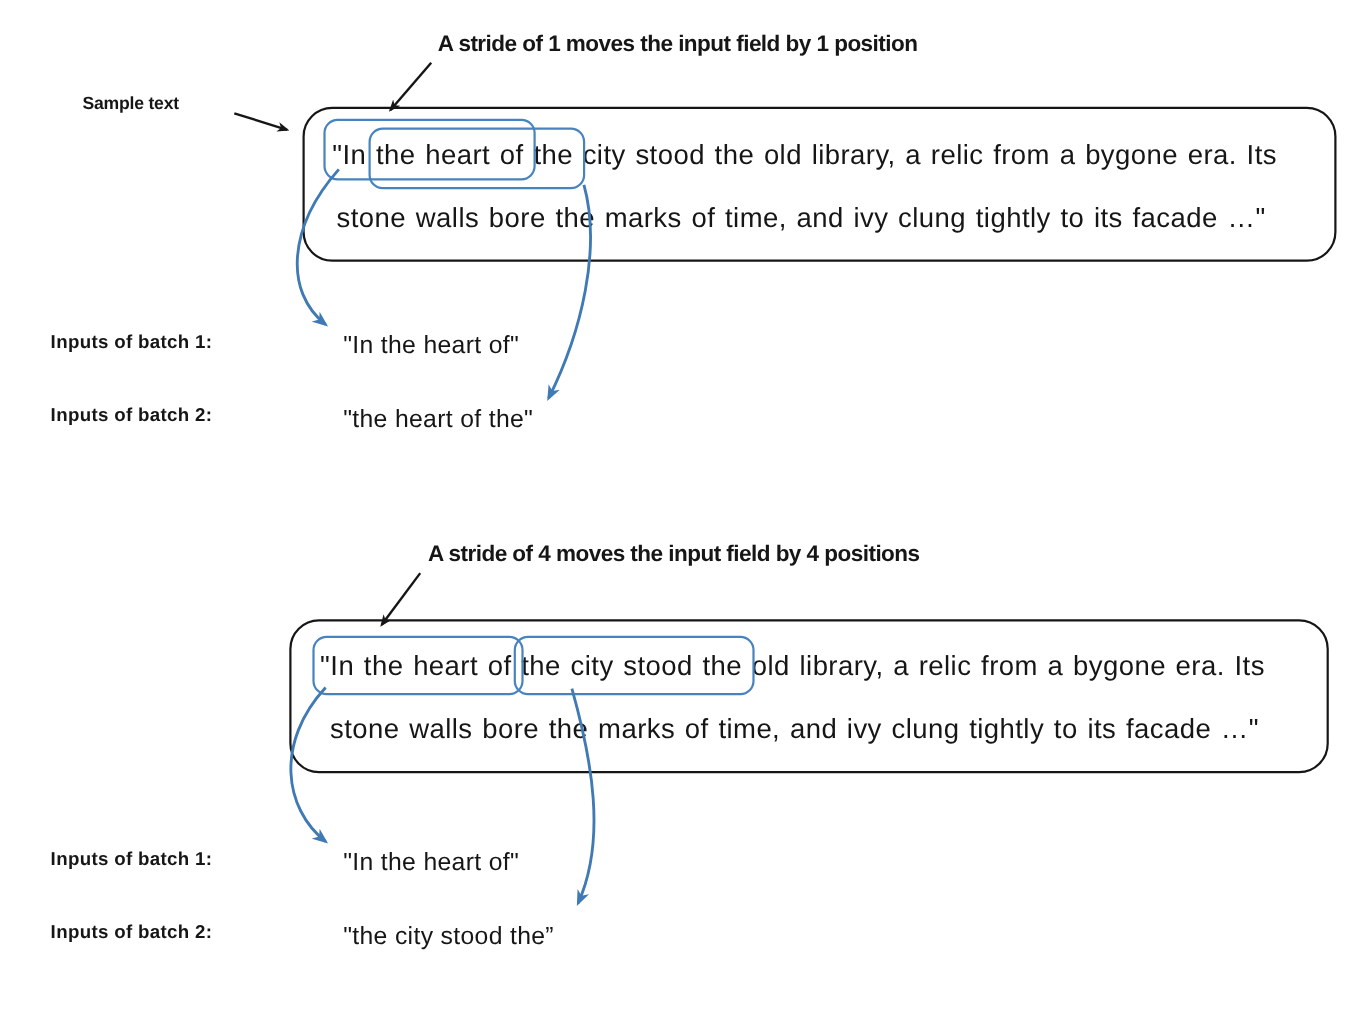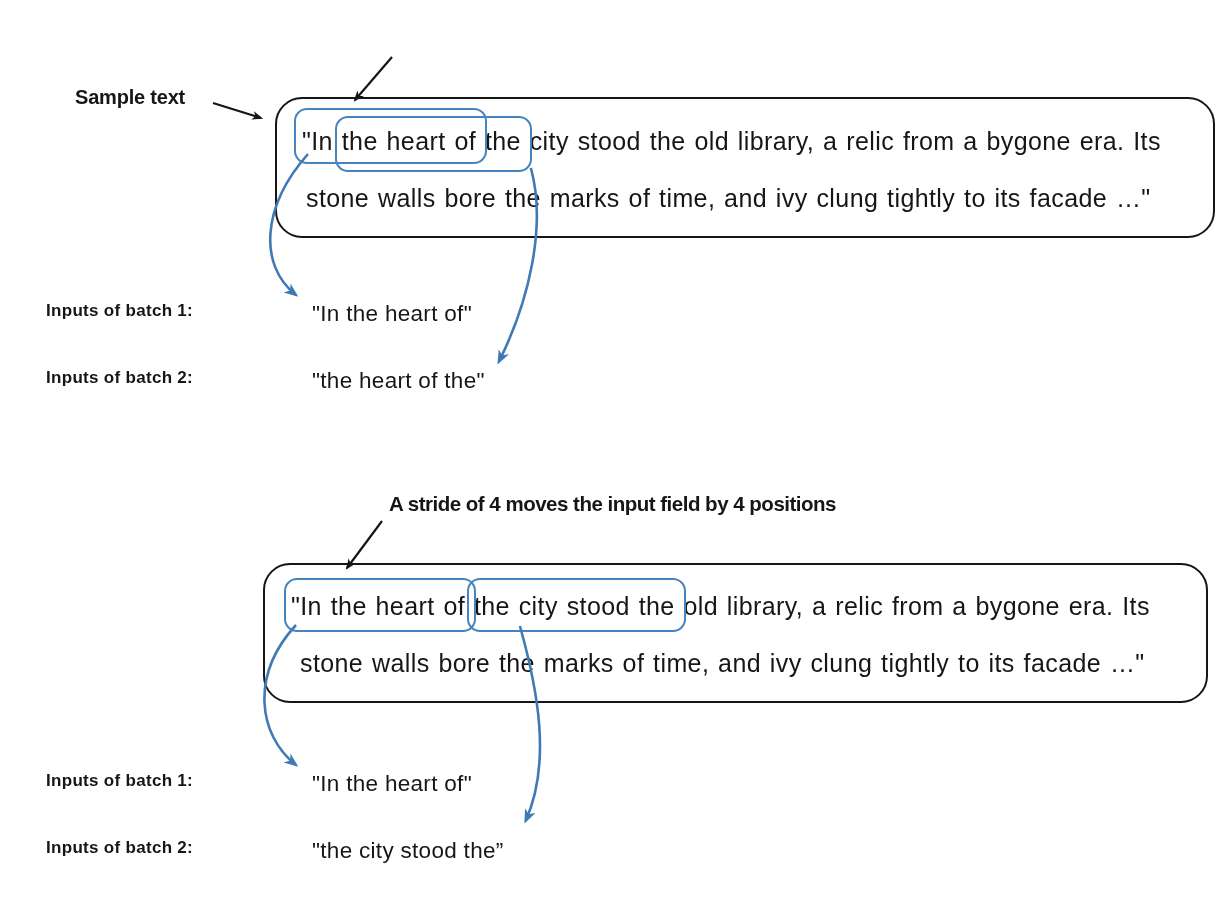--- a/index.html
+++ b/index.html
@@ -2,33 +2,34 @@
 <html><head>
 <meta charset="utf-8">
 <style>
   html,body{margin:0;padding:0;background:#ffffff;}
   #canvas{
     position:relative;width:1228px;height:922px;overflow:hidden;
     background:#ffffff;color:#161616;
     font-family:"Liberation Sans",sans-serif;
   }
   .panel-title{position:absolute;font-weight:700;font-size:20.5px;letter-spacing:-0.5px;white-space:nowrap;}
-  .sample-label{position:absolute;font-weight:700;font-size:20px;letter-spacing:-0.2px;white-space:nowrap;}
+  .sample-label{position:absolute;font-weight:700;font-size:16px;letter-spacing:-0.2px;white-space:nowrap;}
   .bigbox{position:absolute;border:2.3px solid #161616;border-radius:27px;background:transparent;}
   .sample-line{position:absolute;font-size:25px;letter-spacing:0.4px;word-spacing:1.5px;white-space:pre;}
   .win{position:absolute;border:2.6px solid #4783be;border-radius:13px;background:transparent;pointer-events:none;}
   .batch-label{position:absolute;font-size:17px;font-weight:700;letter-spacing:0.3px;white-space:nowrap;}
   .batch-value{position:absolute;font-size:22.5px;letter-spacing:0.3px;white-space:nowrap;}
   #overlay{position:absolute;left:0;top:0;pointer-events:none;}
 </style>
 </head>
 <body>
 
 <div id="canvas">
 
+  <div class="panel-title" style="left:398px;top:28px;">A stride of 1 moves the input field by 1 position</div>
 
   <div class="sample-label" style="left:75px;top:86px;">Sample text</div>
 
   <div class="bigbox" style="left:275px;top:97px;width:936px;height:137px;"></div>
 
   <div class="sample-line" id="p1-line1" style="left:302px;top:127px;">"In the heart of the city stood the old library, a relic from a bygone era. Its</div>
   <div class="sample-line" id="p1-line2" style="left:306px;top:184px;">stone walls bore the marks of time, and ivy clung tightly to its facade …"</div>
 
   <div class="win" id="p1-win0" style="left: 294px; top: 108px; width: 189.047px; height: 52px;"></div>
   <div class="win" id="p1-win1" style="left: 334.781px; top: 116px; width: 193.078px; height: 52px;"></div>

